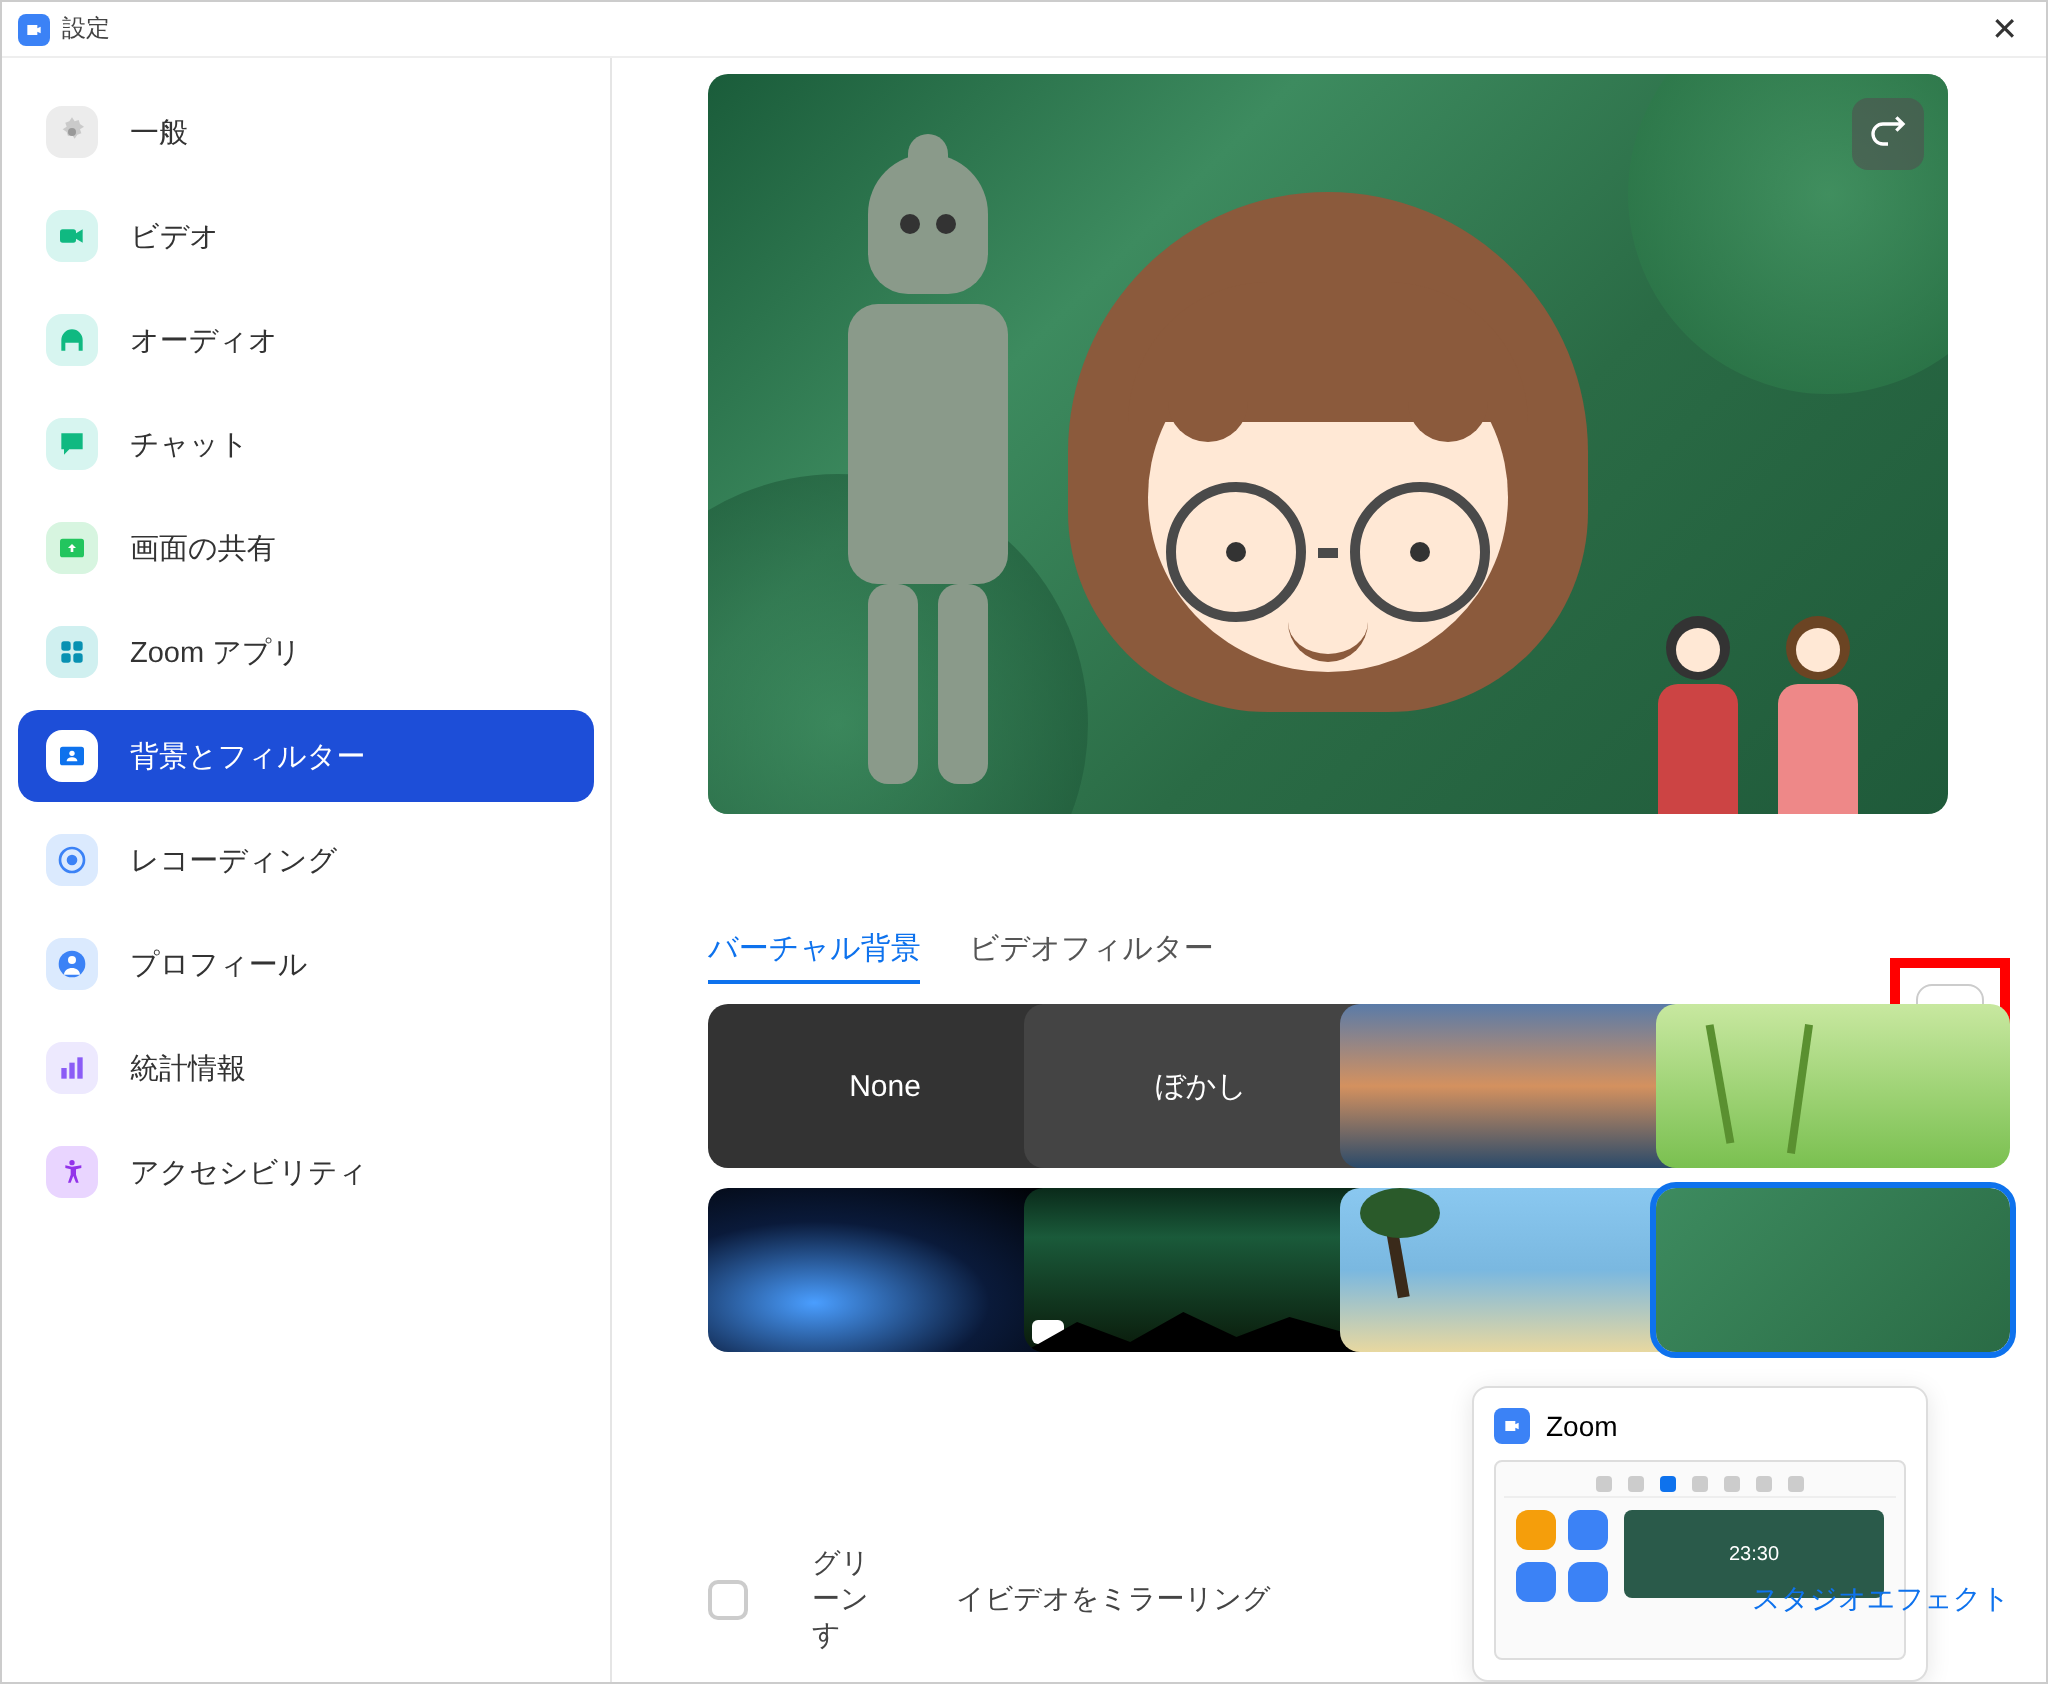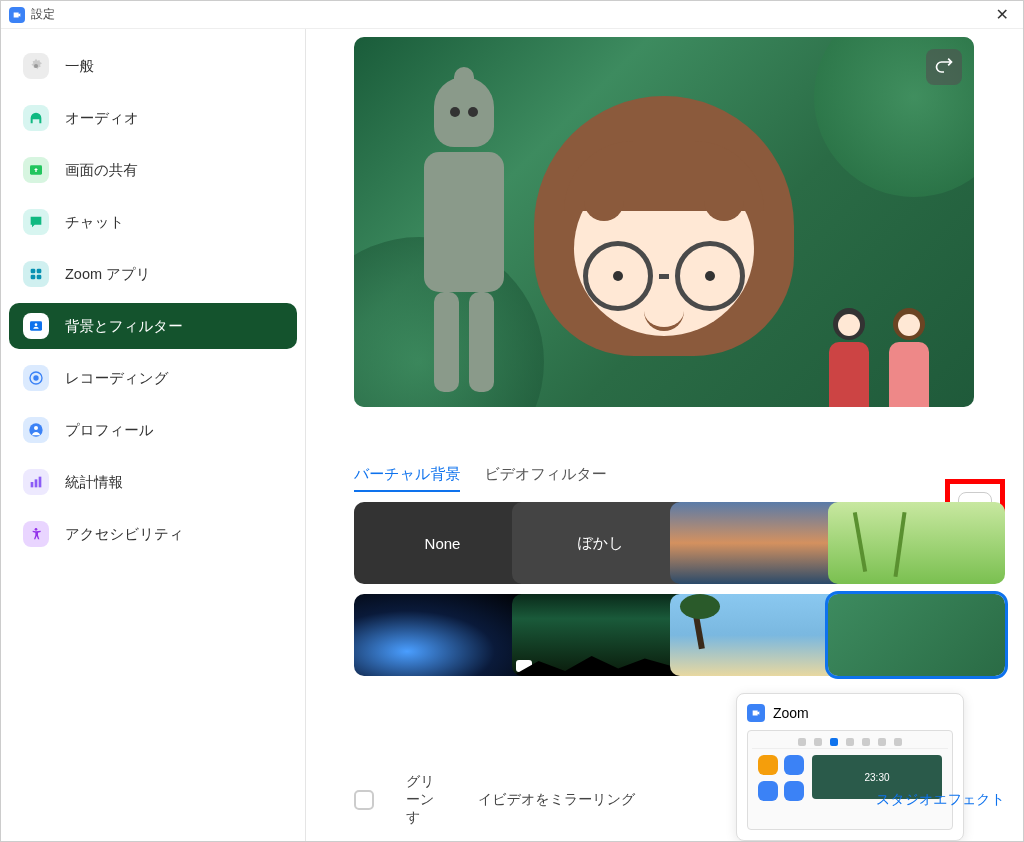--- a/index.html
+++ b/index.html
@@ -4,21 +4,21 @@
 <style>
 * { box-sizing: border-box; margin: 0; padding: 0; font-family: "Segoe UI", "Meiryo", sans-serif; }
 body { background: #fff; width: 1024px; height: 842px; overflow: hidden; border: 1px solid #ccc; }
 .titlebar { height: 28px; display: flex; align-items: center; padding: 0 8px; border-bottom: 1px solid #eee; font-size: 12px; color: #444; }
 .titlebar .zoom-icon { width: 16px; height: 16px; background: #3b82f6; border-radius: 4px; margin-right: 6px; display: flex; align-items: center; justify-content: center; }
 .titlebar .zoom-icon svg { width: 10px; height: 10px; fill: #fff; }
 .titlebar .close { margin-left: auto; font-size: 16px; cursor: pointer; color: #333; padding: 2px 6px; }
 .container { display: flex; height: calc(100% - 28px); }
 .sidebar { width: 305px; border-right: 1px solid #e5e5e5; padding: 14px 8px; }
 .sidebar-item { display: flex; align-items: center; padding: 10px 14px; border-radius: 10px; cursor: pointer; margin-bottom: 6px; font-size: 14.5px; color: #333; }
-.sidebar-item.active { background: #14532d; color: #fff; }
+.sidebar-item.active { background: #1d4ed8; color: #fff; }
 .sidebar-item .icon { width: 26px; height: 26px; border-radius: 8px; margin-right: 16px; display: flex; align-items: center; justify-content: center; flex-shrink: 0; }
 .icon svg { width: 16px; height: 16px; }
 .icon-gray { background: #ececec; }
 .icon-gray svg { fill: #999; }
 .icon-teal { background: #d7f5f0; }
 .icon-teal svg { fill: #10b981; }
 .icon-green { background: #d7f5e0; }
 .icon-green svg { fill: #22c55e; }
 .icon-cyan { background: #d0f0f0; }
 .icon-cyan svg { fill: #0891b2; }
@@ -130,41 +130,50 @@
           <svg viewBox="0 0 24 24">
             <circle cx="12" cy="12" r="3"></circle>
             <path d="M12 1l2 3 3-1 1 3 3 2-3 2 1 3-3 1-2 3-2-3-3 1-1-3-3-2 3-2-1-3 3-1z" opacity="0.4"></path>
           </svg>
         </span>
       <span>一般</span>
     </div>
     <div class="sidebar-item">
       <span class="icon icon-teal">
           <svg viewBox="0 0 24 24">
+            <rect x="3" y="7" width="12" height="10" rx="2"></rect>
+            <path d="M15 10l5-3v10l-5-3z"></path>
+          </svg>
+        </span>
+      <span>ビデオ</span>
+    </div>
+    <div class="sidebar-item">
+      <span class="icon icon-teal">
+          <svg viewBox="0 0 24 24">
             <path d="M4 14v-2a8 8 0 0116 0v2M4 14h3v6H4zM17 14h3v6h-3z"></path>
           </svg>
         </span>
       <span>オーディオ</span>
+    </div>
+    <div class="sidebar-item">
+      <span class="icon icon-teal">
+          <svg viewBox="0 0 24 24">
+            <path d="M4 4h16v12H10l-4 4v-4H4z"></path>
+          </svg>
+        </span>
+      <span>チャット</span>
     </div>
     <div class="sidebar-item">
       <span class="icon icon-green">
           <svg viewBox="0 0 24 24">
             <rect x="3" y="5" width="18" height="14" rx="2"></rect>
             <path d="M12 9l-3 3h2v3h2v-3h2z" fill="#fff"></path>
           </svg>
         </span>
       <span>画面の共有</span>
-    </div>
-    <div class="sidebar-item">
-      <span class="icon icon-teal">
-          <svg viewBox="0 0 24 24">
-            <path d="M4 4h16v12H10l-4 4v-4H4z"></path>
-          </svg>
-        </span>
-      <span>チャット</span>
     </div>
     <div class="sidebar-item">
       <span class="icon icon-cyan">
           <svg viewBox="0 0 24 24">
             <rect x="4" y="4" width="7" height="7" rx="2"></rect>
             <rect x="13" y="4" width="7" height="7" rx="2"></rect>
             <rect x="4" y="13" width="7" height="7" rx="2"></rect>
             <rect x="13" y="13" width="7" height="7" rx="2"></rect>
           </svg>
         </span>

